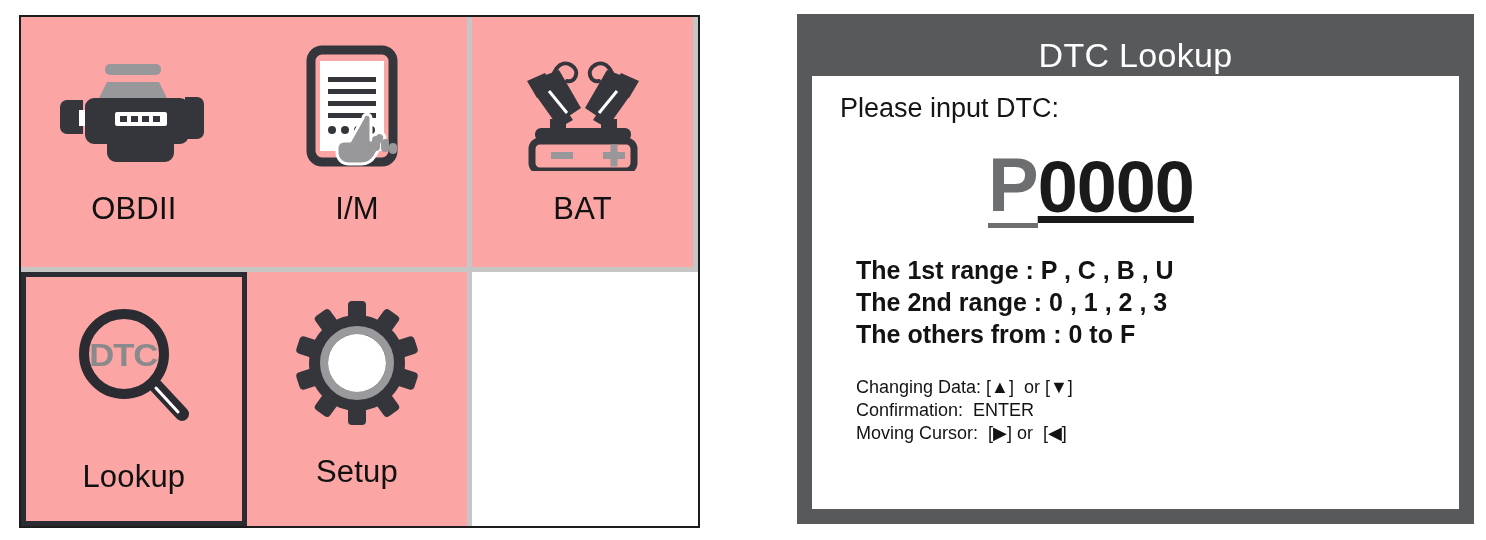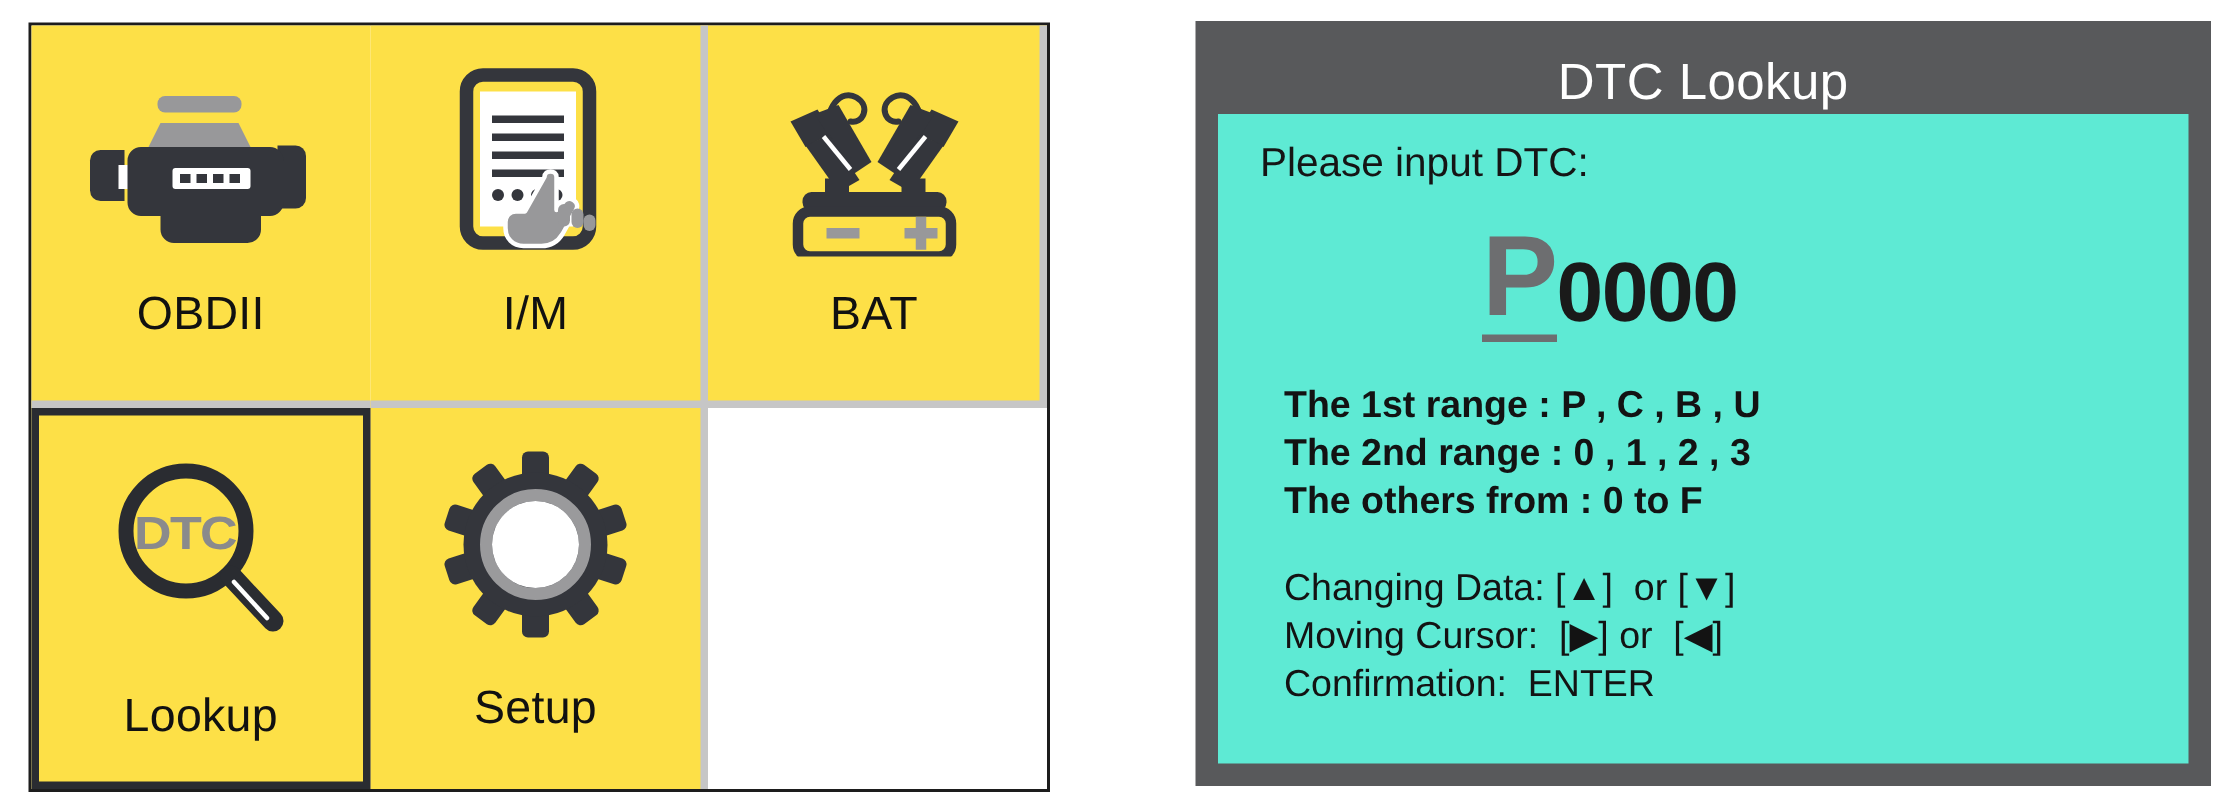--- a/index.html
+++ b/index.html
@@ -31,21 +31,21 @@
     grid-template-rows: 1fr 1fr;
     background: #ffffff;
   }
   .grid-cell {
     position: relative;
     box-sizing: border-box;
     display: flex;
     flex-direction: column;
     align-items: center;
     justify-content: flex-start;
-    background: #fde047;
+    background: #fca5a5;
   }
   
   .grid-cell.col-1, .grid-cell.col-2 {
     border-right: 5px solid #c6c6c6;
   }
   .grid-cell.row-0 {
     border-bottom: 5px solid #c6c6c6;
   }
   .grid-cell.selected {
     border: 5px solid #2a2c31 !important;
@@ -89,21 +89,21 @@
     font-size: 34px;
     font-weight: 400;
     letter-spacing: 0.3px;
   }
   #dtc-screen {
     position: absolute;
     left: 15px;
     top: 62px;
     width: 647px;
     height: 433px;
-    background: #5eead4;
+    background: #ffffff;
     box-sizing: border-box;
     padding: 16px 0 0 28px;
   }
   #please-input {
     font-size: 27px;
     color: #151515;
     margin: 0 0 0 0;
     line-height: 1.2;
   }
   #code-row {
@@ -116,44 +116,45 @@
   #code-cursor-char {
     font-size: 76px;
     font-weight: bold;
     color: #6d6e70;
     line-height: 0.95;
     border-bottom: 5px solid #6d6e70;
     padding-bottom: 2px;
     letter-spacing: -1px;
   }
   #code-rest {
-    font-size: 56px;
+    font-size: 72px;
     font-weight: bold;
     color: #1a1a1a;
     line-height: 0.95;
     letter-spacing: -1px;
     padding-bottom: 7px;
+    text-decoration: underline;
   }
   .hint-block {
     margin-top: 26px;
     margin-left: 16px;
     font-weight: bold;
   }
   .hint-line {
     font-size: 25px;
     color: #131313;
     line-height: 1.28;
     white-space: pre;
   }
   #keys-block {
     margin-top: 26px;
     margin-left: 16px;
   }
   .key-line {
-    font-size: 25px;
+    font-size: 18px;
     color: #131313;
     line-height: 1.28;
     white-space: pre;
   }
 
   
   svg { display: block; }
 </style>
 </head>
 <body>
@@ -307,18 +308,18 @@
     </div>
 
     <div class="hint-block">
       <div class="hint-line">The 1st range : P , C , B , U</div>
       <div class="hint-line">The 2nd range : 0 , 1 , 2 , 3</div>
       <div class="hint-line">The others from : 0 to F</div>
     </div>
 
     <div id="keys-block">
       <div class="key-line">Changing Data: [▲]  or [▼]</div>
+      <div class="key-line">Confirmation:  ENTER</div>
       <div class="key-line">Moving Cursor:  [▶] or  [◀]</div>
-      <div class="key-line">Confirmation:  ENTER</div>
     </div>
 
   </div>
 </div>
 
 </body></html>

